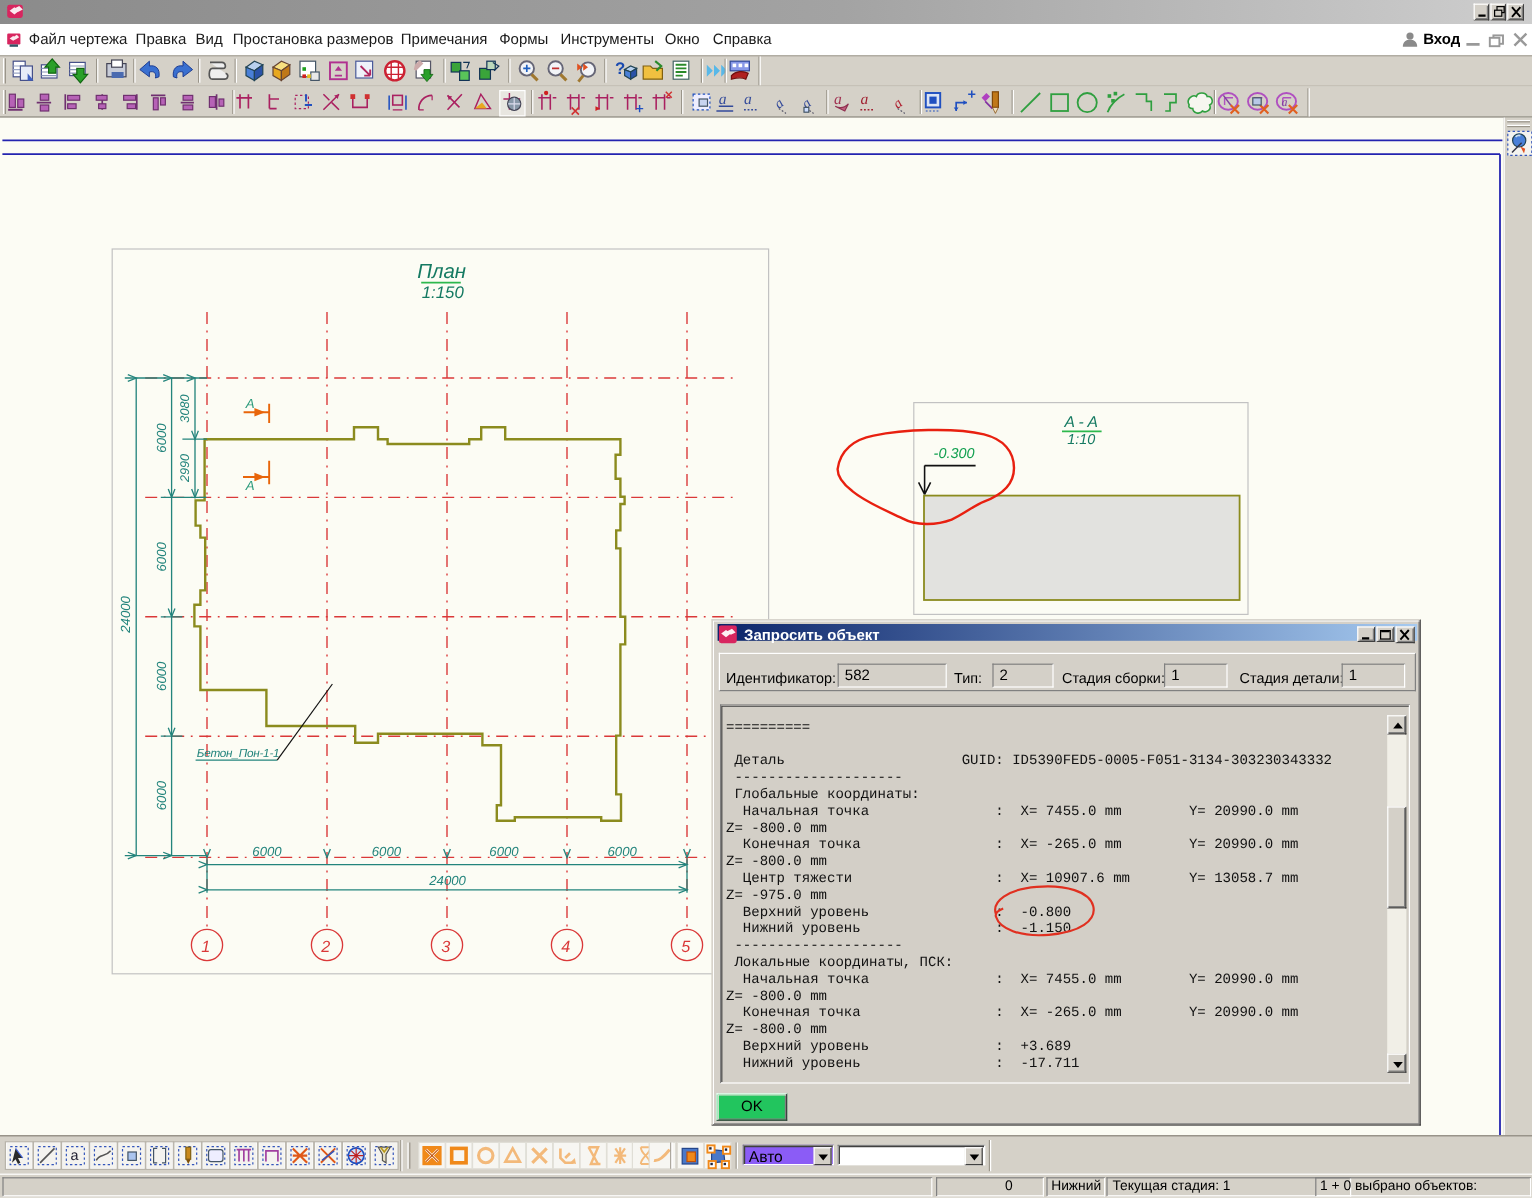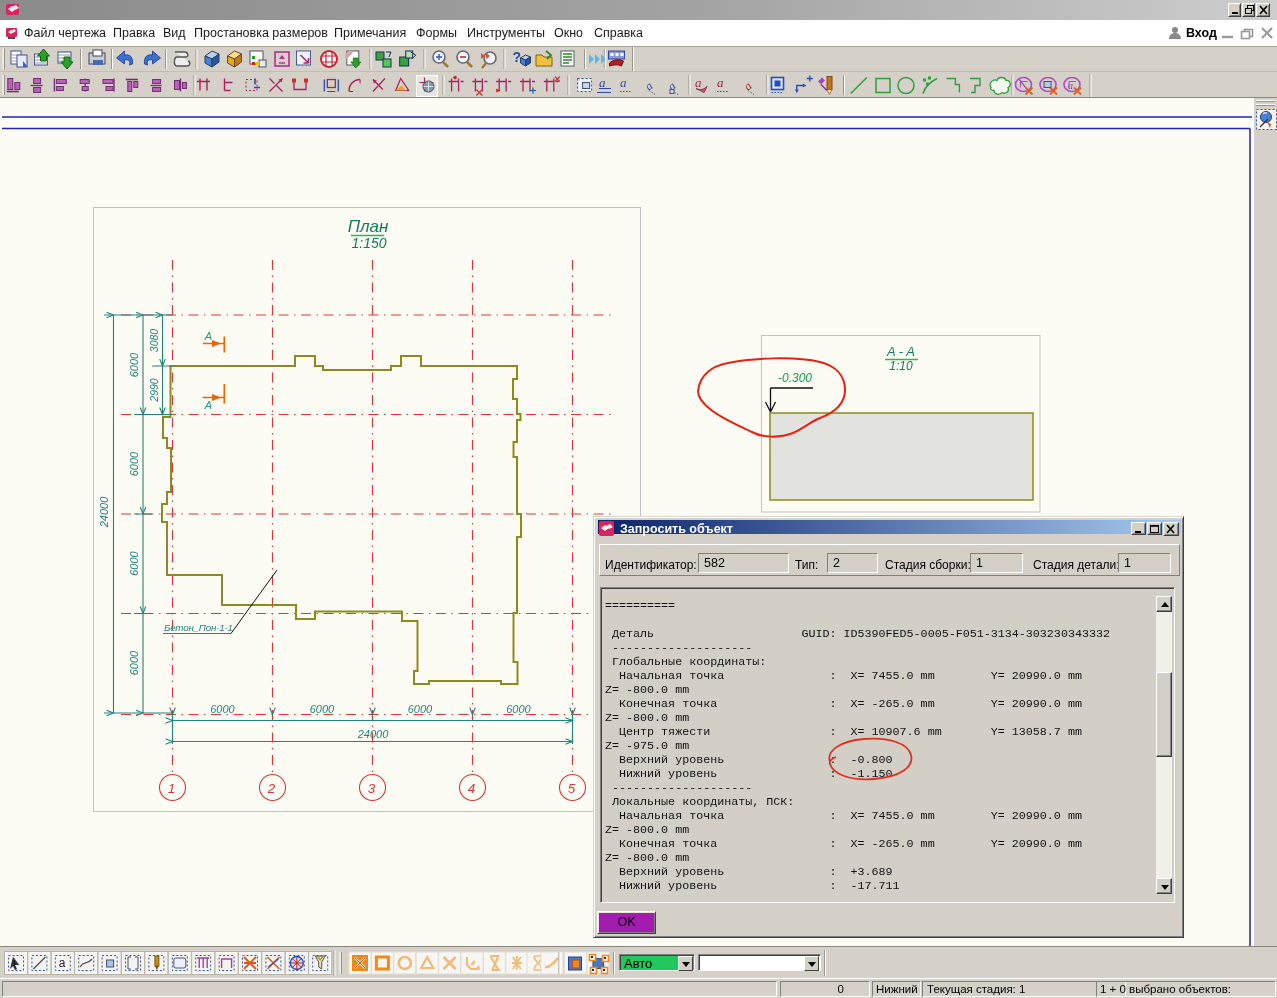--- a/index.html
+++ b/index.html
@@ -554,21 +554,21 @@
         <div style="position:absolute;left:4px;top:5px;width:0;height:0;border:4px solid transparent;border-bottom:5px solid #000;border-top:0;"></div>
       </div>
     <div style="position:absolute;left:0;top:76px;width:16px;height:85px;background:#d4d0c8;border:1px solid;border-color:#fff #404040 #404040 #fff;box-shadow:inset -1px -1px 0 #808080;"></div>
     <div style="position:absolute;left:0;top:282px;width:16px;height:16px;background:#d4d0c8;border:1px solid;border-color:#fff #404040 #404040 #fff;box-shadow:inset -1px -1px 0 #808080;">
         <div style="position:absolute;left:4px;top:6px;width:0;height:0;border:4px solid transparent;border-top:5px solid #000;border-bottom:0;"></div>
       </div>
   </div>
   <svg width="120" height="56" style="position:absolute;left:222px;top:216px;" xmlns="http://www.w3.org/2000/svg">
       <path d="M14 29 C10 18, 24 8, 48 6 C72 4, 92 10, 95 22 C98 34, 84 44, 58 46 C34 48, 17 41, 14 31 C13 28, 15 26, 20 24" fill="none" stroke="#e03020" stroke-width="1.8"></path>
     </svg>
-  <div style="position:absolute;left:3px;top:394px;width:59px;height:23px;background:#a21caf;border:1px solid;border-color:#fff #404040 #404040 #fff;box-shadow:inset 1px 1px 0 #e8e4dc, inset -1px -1px 0 #808080;text-align:center;font-size:12.5px;padding-top:3px;">OK</div>
+  <div style="position:absolute;left:3px;top:394px;width:59px;height:23px;background:#22c55e;border:1px solid;border-color:#fff #404040 #404040 #fff;box-shadow:inset 1px 1px 0 #e8e4dc, inset -1px -1px 0 #808080;text-align:center;font-size:12.5px;padding-top:3px;">OK</div>
 </div>
 
 <div style="position:absolute;left:0;top:946px;width:1277px;height:32px;background:#d5d1c8;border-top:1px solid #8a867c;"></div>
 <svg width="1277" height="52" viewBox="0 946 1277 52" style="position:absolute;left:0;top:946px;" xmlns="http://www.w3.org/2000/svg">
     <g transform="translate(16.0,963)">
       <rect x="-11" y="-11" width="22" height="22" fill="#f4f3ef" stroke="#fff"></rect>
       <rect x="-11.5" y="-11.5" width="23" height="23" fill="none" stroke="#b8b4aa"></rect>
       <rect x="-7.5" y="-7.5" width="15" height="15" fill="none" stroke="#3355bb" stroke-width="1" stroke-dasharray="2 2"></rect>
       <path d="M-3 -6l6 8h-4l2 4-2 1-2-4-3 3z" fill="#2a2a2a"></path>
       <path d="M-3 -6l6 8" stroke="#4466dd" fill="none"></path>
@@ -717,21 +717,21 @@
       <rect x="4.5" y="-7.5" width="6" height="6" fill="#fff" stroke="#f0891a" stroke-width="1.6"></rect>
       <rect x="6" y="-6" width="2" height="2" fill="#223"></rect>
       <rect x="-7.5" y="4.5" width="6" height="6" fill="#fff" stroke="#f0891a" stroke-width="1.6"></rect>
       <rect x="-6" y="6" width="2" height="2" fill="#223"></rect>
       <rect x="3.5" y="4.5" width="6" height="6" fill="#fff" stroke="#f0891a" stroke-width="1.6"></rect>
       <rect x="5" y="6" width="2" height="2" fill="#223"></rect>
     </g>
     <path d="M613.5 952V974" stroke="#9a958a" stroke-width="1"></path>
     <path d="M614.5 952V974" stroke="#fff" stroke-width="1"></path>
   </svg>
-<div style="position:absolute;left:619px;top:954px;width:76px;height:17px;background:#22c55e;border:1px solid;border-color:#808080 #fff #fff #808080;box-shadow:inset 1px 1px 0 #404040;">
+<div style="position:absolute;left:619px;top:954px;width:76px;height:17px;background:#8b5cf6;border:1px solid;border-color:#808080 #fff #fff #808080;box-shadow:inset 1px 1px 0 #404040;">
 <span style="position:absolute;left:4px;top:1px;font:13px 'Liberation Sans',sans-serif;color:#000;">Авто</span>
 <div style="position:absolute;right:1px;top:1px;width:15px;height:15px;background:#d4d0c8;border:1px solid;border-color:#fff #404040 #404040 #fff;">
       <div style="position:absolute;left:3px;top:5px;width:0;height:0;border:4px solid transparent;border-top:5px solid #000;"></div>
     </div>
   </div>
 <div style="position:absolute;left:698px;top:954px;width:123px;height:17px;background:#fff;border:1px solid;border-color:#808080 #fff #fff #808080;box-shadow:inset 1px 1px 0 #404040;">
 <span style="position:absolute;left:4px;top:1px;font:13px 'Liberation Sans',sans-serif;color:#000;margin-top:40px;">Плоскость вида</span>
 <div style="position:absolute;right:1px;top:1px;width:15px;height:15px;background:#d4d0c8;border:1px solid;border-color:#fff #404040 #404040 #fff;">
       <div style="position:absolute;left:3px;top:5px;width:0;height:0;border:4px solid transparent;border-top:5px solid #000;"></div>
     </div>

